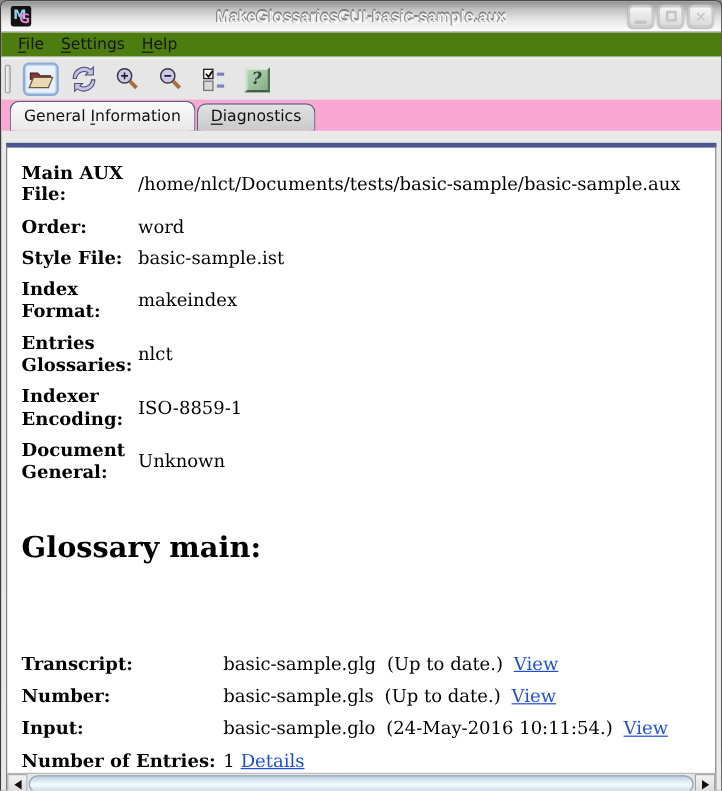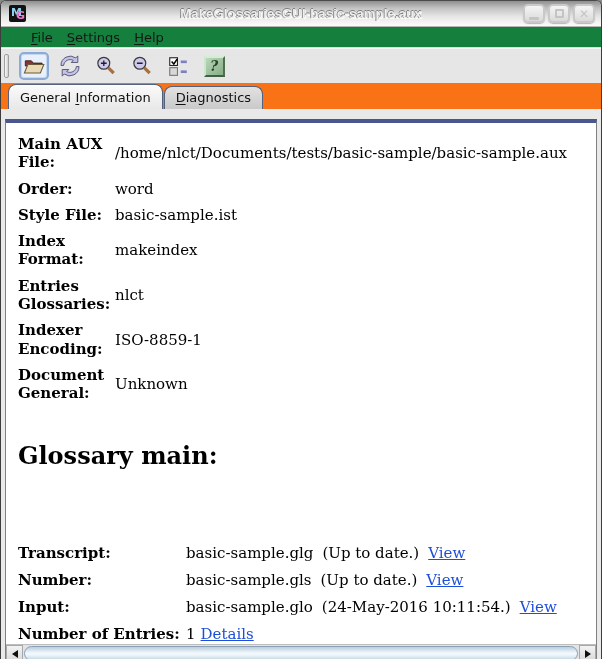--- a/index.html
+++ b/index.html
@@ -46,23 +46,23 @@
     box-shadow:0 1px 1px rgba(120,120,120,.5);
     display:flex; align-items:center; justify-content:center;
     position:relative;
   }
   .glyph-min { width:10px; height:3px; background:#c4c4c4; border-radius:1px; margin-top:9px; }
   .glyph-max { width:9px; height:9px; border:2px solid #c4c4c4; border-radius:1px; }
   .glyph-close { font:bold 12px "DejaVu Sans",sans-serif; color:#c4c4c4; line-height:1; }
 
   
   .menubar {
-    height:21px; background:#15803d;
+    height:21px; background:#4d7c0f;
     display:flex; align-items:center;
-    padding-left:24px; gap:2px;
+    padding-left:8px; gap:2px;
     border-bottom:1px solid #dcdcdc;
     text-align:center;
   }
   .menu-item {
     font:13px "DejaVu Sans",sans-serif; color:#161616;
     padding:1px 6px; cursor:default;
   }
   .menu-item u, .tab u { text-decoration:underline; text-underline-offset:2px; }
 
   
@@ -91,21 +91,21 @@
     background:linear-gradient(135deg,#b9d8b9,#86ad86);
     border-top:2px solid #d7ecd7; border-left:2px solid #cde4cd;
     border-right:2px solid #4e704e; border-bottom:2px solid #425f42;
     display:flex; align-items:center; justify-content:center;
     font:bold italic 14px "DejaVu Serif",serif; color:#29452c;
     text-shadow:1px 1px 0 #9cc09c;
   }
 
   
   .tabrow {
-    height:26px; background:#f97316;
+    height:26px; background:#f9a8d4;
     display:flex; align-items:flex-end;
     padding-left:7px;
     position:relative;
   }
   .tab {
     font:13px "DejaVu Sans",sans-serif; color:#101010;
     border:1px solid #55607a; border-bottom:none;
     border-radius:8px 8px 0 0;
     padding:3px 11px 4px 11px;
     background:linear-gradient(to bottom,#e2e2e2,#c9c9c9);

